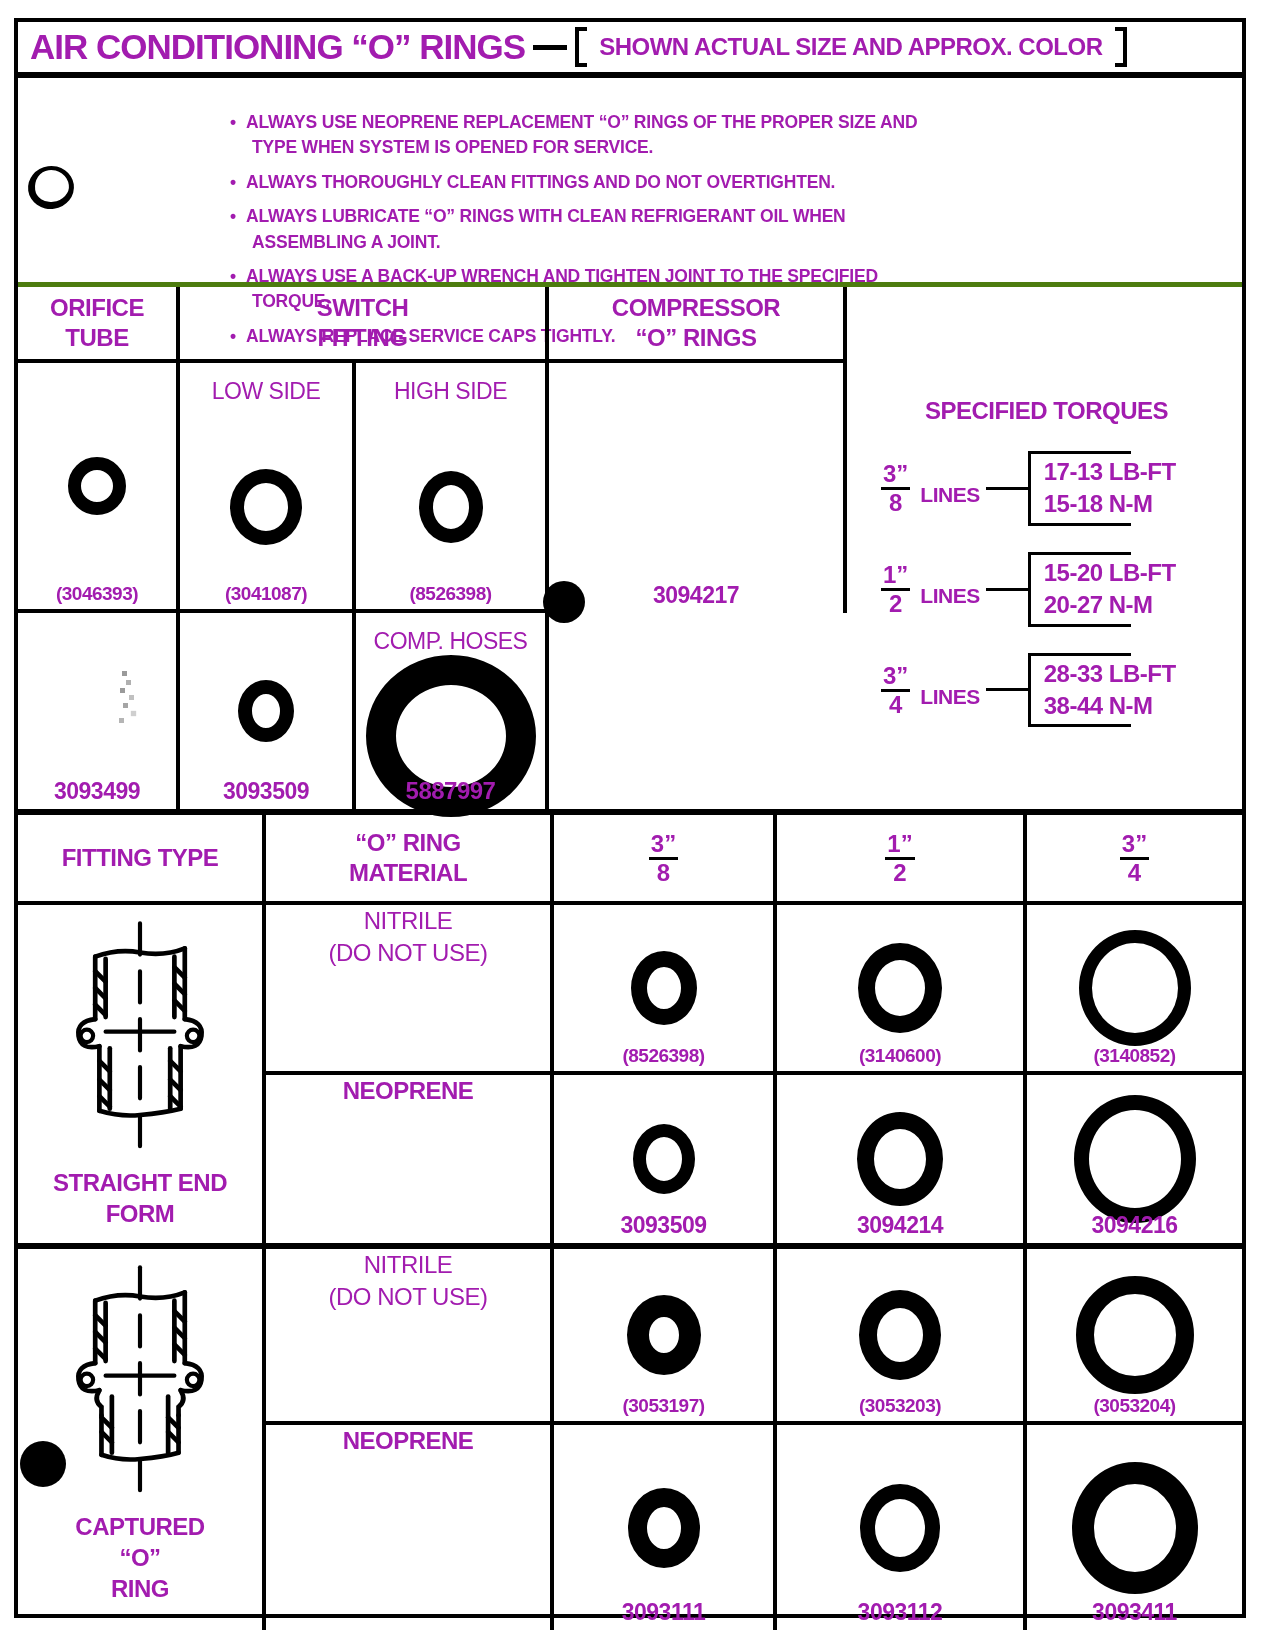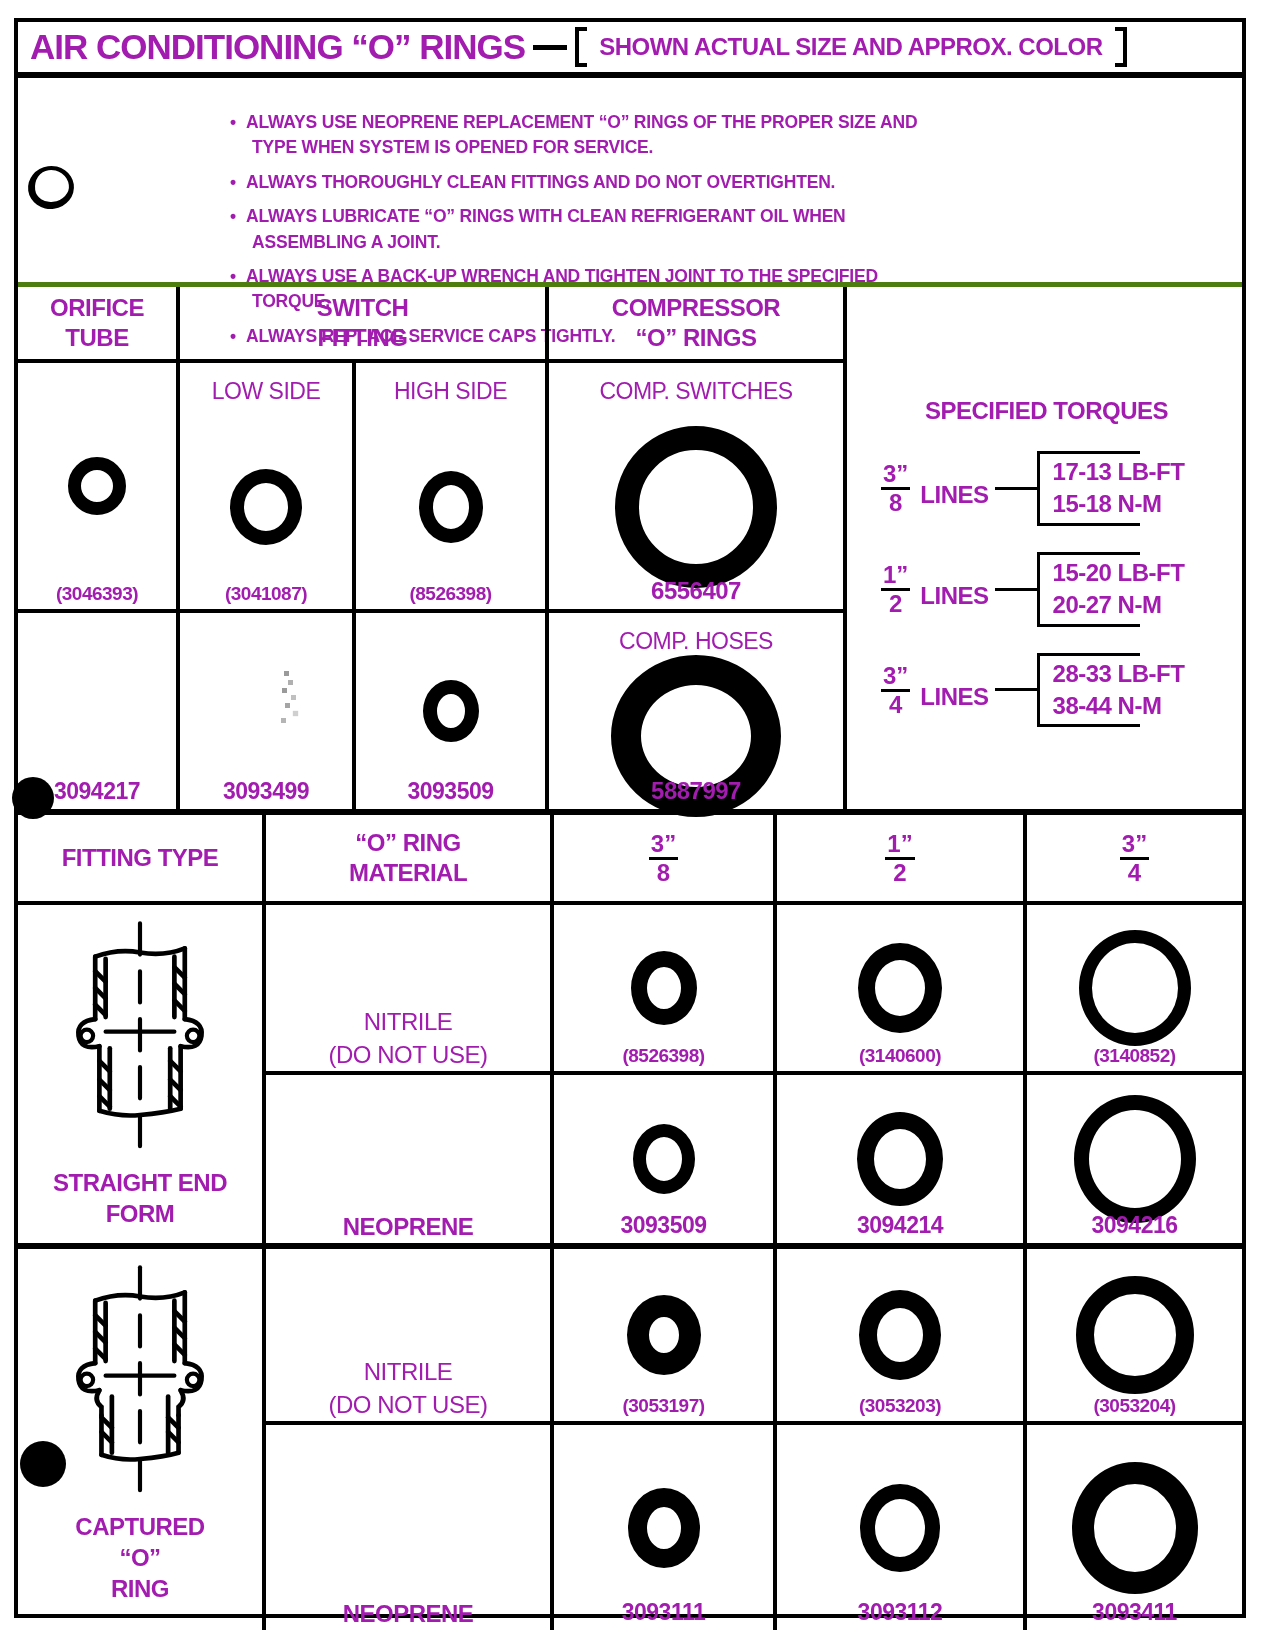--- a/index.html
+++ b/index.html
@@ -53,35 +53,35 @@
   .c-torques{grid-column:5;grid-row:1/4;border-right:none;border-bottom:none;}
 
   
   .torques{width:100%;height:100%;padding:8px 0 0 34px;}
   .torq-heading{text-align:center;font-size:24px;font-weight:bold;letter-spacing:-0.5px;
                 margin:102px 30px 26px 0;}
   .torq-row{display:flex;align-items:center;margin-bottom:26px;}
   .frac{display:inline-flex;flex-direction:column;align-items:center;font-weight:bold;
         font-size:24px;line-height:1.05;flex:none;}
   .frac .fnum{border-bottom:3px solid #000;padding:0 2px 1px 2px;}
-  .torq-lines{font-size:24px;font-weight:bold;letter-spacing:-0.5px;margin:14px 6px 0 10px;}
+  .torq-lines{font-size:21px;font-weight:bold;letter-spacing:-0.5px;margin:14px 6px 0 10px;}
   .torq-conn{width:42px;height:3px;background:#000;flex:none;}
   .torq-bracket{position:relative;padding:5px 0 5px 16px;}
   .torq-bracket::before{content:"";position:absolute;left:0;top:0;bottom:0;width:100px;
                         border:3px solid #000;border-right:none;}
   .torq-val{font-size:24px;font-weight:bold;letter-spacing:-0.5px;white-space:nowrap;
             line-height:1.35;position:relative;}
 
   
   .bottom-table{display:grid;grid-template-columns:248px 288px 223px 250px 1fr;
                 grid-template-rows:90px 170px 174px 176px 205px;}
   .fit-cell{justify-content:flex-start;padding-top:10px;}
   .fit-label{font-size:24px;font-weight:bold;text-align:center;line-height:1.3;
              letter-spacing:-0.5px;margin-top:2px;}
-  .mat-cell{justify-content:flex-end;text-align:center;}
+  .mat-cell{justify-content:flex-start;text-align:center;}
   .mat-name{font-size:24px;line-height:1.35;letter-spacing:-0.5px;text-align:center;}
   .mat-name.bold{font-weight:bold;}
   .frac-cell{justify-content:center;}
 
   
   .blob{position:absolute;background:#000;border-radius:50%;z-index:3;}
   .blob-part{left:-6px;bottom:-10px;width:42px;height:42px;}
   .blob-captured{left:2px;top:192px;width:46px;height:46px;}
   .smudge{position:absolute;left:104px;top:58px;width:5px;height:5px;background:#9a9a9a;
           box-shadow:4px 9px 0 #b0b0b0,-2px 17px 0 #9a9a9a,7px 24px 0 #c0c0c0,
@@ -173,25 +173,20 @@
     </div>
     <div class="cell">
       <div class="sub-label">LOW SIDE</div>
       <div class="ring" style="width:72px;height:76px;border-width:14px;"></div>
       <div class="part paren">(3041087)</div>
     </div>
     <div class="cell">
       <div class="sub-label">HIGH SIDE</div>
       <div class="ring" style="width:64px;height:72px;border-width:14px;"></div>
       <div class="part paren">(8526398)</div>
-    </div>
-    <div class="cell">
-      <div class="sub-label">COMP. SWITCHES</div>
-      <div class="ring" style="width:162px;height:162px;border-width:24px;"></div>
-      <div class="part big">6556407</div>
     </div>
 
     <div class="cell no-bb">
       <div class="blob blob-part"></div>
       <div class="part">3094217</div>
     </div>
     <div class="cell no-bb">
       <div class="smudge"></div>
       <div class="part">3093499</div>
     </div>

